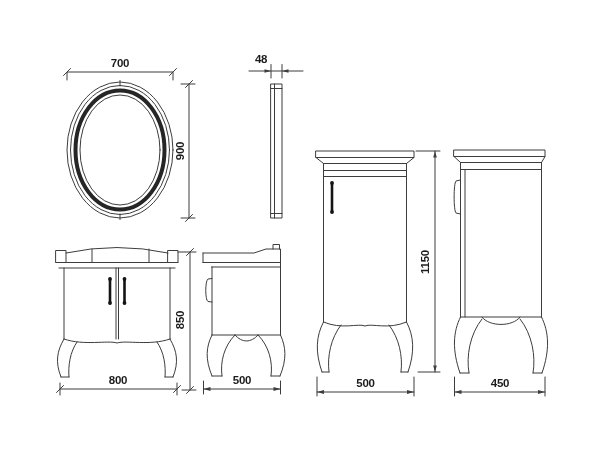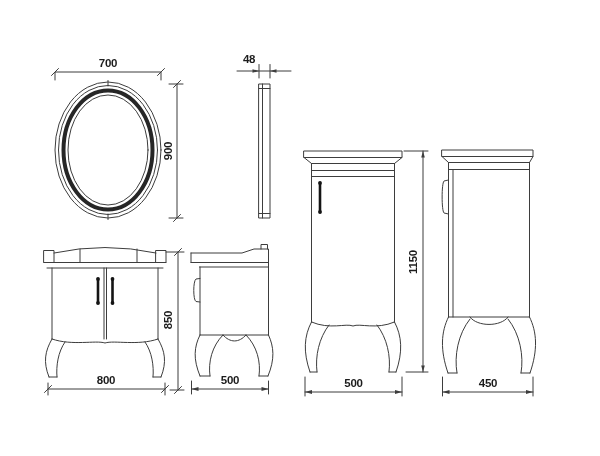--- a/index.html
+++ b/index.html
@@ -3,21 +3,21 @@
 <meta charset="utf-8">
 <style>
   :root{
     --background:#ffffff;
     --line-color:#3d3d3d;
     --ring-color:#262626;
     --handle-color:#141414;
     --text-color:#1c1c1c;
   }
   html,body{margin:0;padding:0;background:var(--background,#fff);}
-  .page{width:576px;height:456px;background:var(--background,#fff);overflow:hidden;}
+  .page{width:576px;height:456px;background:var(--background,#fff);overflow:hidden;padding-left:12px;}
   svg{display:block;}
   .ln{stroke:var(--line-color,#3d3d3d);stroke-width:1;fill:none;stroke-linecap:round;stroke-linejoin:round;}
   .thick{stroke:var(--ring-color,#262626);stroke-width:4;fill:none;}
   .handle{stroke:var(--handle-color,#141414);stroke-width:2.6;fill:none;stroke-linecap:round;}
   .hdot{fill:var(--handle-color,#141414);stroke:none;}
   .arrow{fill:var(--line-color,#3d3d3d);stroke:none;}
   .dim{font-family:"Liberation Sans",sans-serif;font-weight:bold;font-size:11.5px;
        fill:var(--text-color,#1c1c1c);text-anchor:middle;letter-spacing:-0.3px;}
 </style>
 </head>

